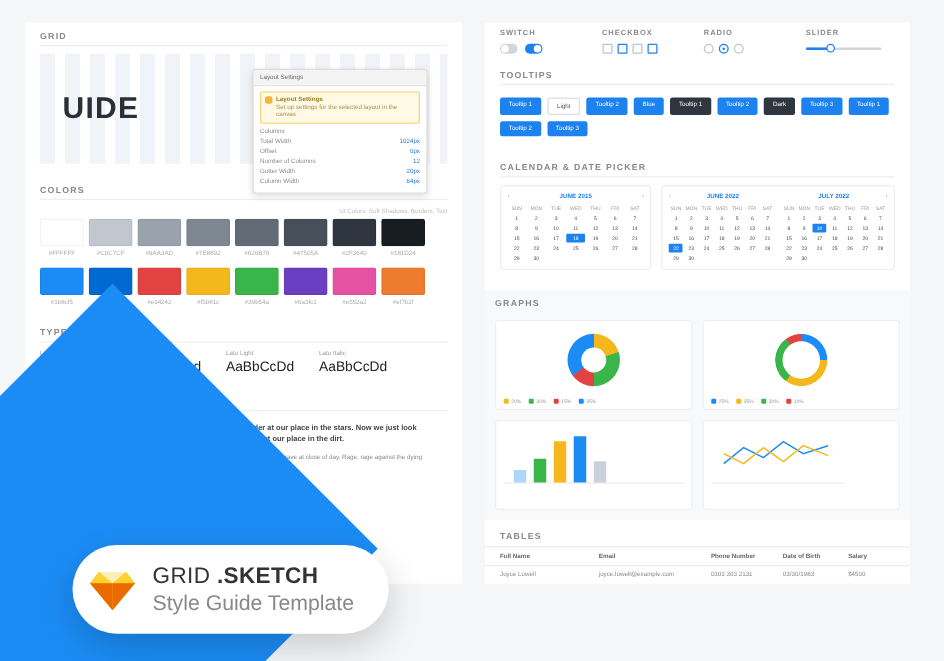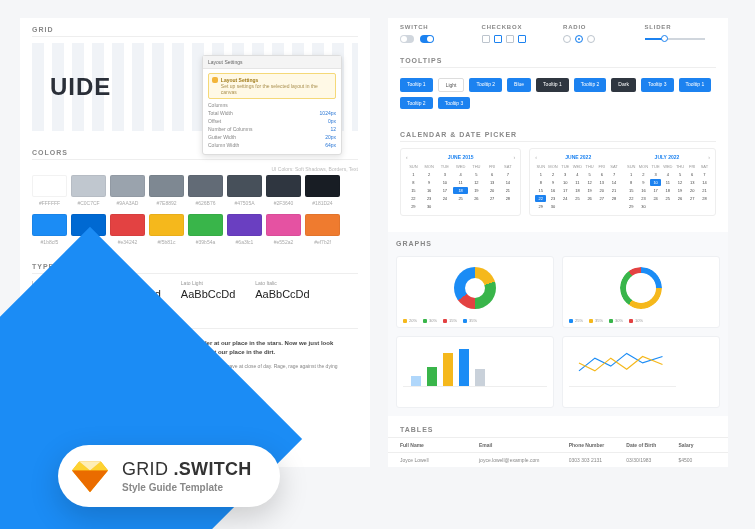--- a/index.html
+++ b/index.html
@@ -69,21 +69,21 @@
 .bars{display:flex;align-items:flex-end;height:44px;gap:6px;padding:4px 8px 0;border-bottom:1px solid #eee}
 .bar{width:10px}
 .lines{height:44px;padding:4px 6px;position:relative;border-bottom:1px solid #eee}
 .tables-title{font-size:7px;letter-spacing:1px;color:#888;font-weight:600;margin:10px 12px 4px}
 .tbl{border-top:1px solid #eee;font-size:5px;color:#888;display:grid;grid-template-columns:1.4fr 1.6fr 1fr .9fr .7fr;padding:4px 12px;gap:4px}
 .cta{position:absolute;left:0;bottom:0;width:420px;height:120px}
 .triangle{position:absolute;left:-60px;bottom:-60px;width:300px;height:300px;background:#1b8cf5;transform:rotate(45deg)}
 .pill{position:absolute;left:58px;bottom:22px;background:#fff;border-radius:40px;padding:14px 28px 14px 64px;box-shadow:0 10px 30px rgba(0,0,0,.18)}
 .pill .t1{font-size:18px;font-weight:300;color:#333;letter-spacing:.3px}
 .pill .t1 b{font-weight:700}
-.pill .t2{font-size:10px;color:#888;font-weight:700;margin-top:2px}
+.pill .t2{font-size:17px;color:#888;font-weight:400;margin-top:2px}
 .sketch-ico{position:absolute;left:14px;top:50%;transform:translateY(-50%);width:36px;height:34px}
 </style>
 </head>
 <body>
 
 <div class="page">
   <div class="col left">
     <div class="section">
       <div class="section-title">GRID</div>
       <div class="grid-hero">
@@ -504,16 +504,16 @@
   <div class="pill">
     <svg class="sketch-ico" viewBox="0 0 40 36">
       <polygon points="8,2 32,2 40,12 20,36 0,12" fill="#fdb300"></polygon>
       <polygon points="8,2 20,12 0,12" fill="#fdd231"></polygon>
       <polygon points="32,2 20,12 40,12" fill="#fdd231"></polygon>
       <polygon points="8,2 32,2 20,12" fill="#feeeb7"></polygon>
       <polygon points="0,12 20,36 20,12" fill="#ea6c00"></polygon>
       <polygon points="40,12 20,36 20,12" fill="#ea6c00"></polygon>
       <polygon points="20,12 0,12 40,12" fill="#fdad00" opacity="0"></polygon>
     </svg>
-    <div class="t1"><span>GRID </span><b>.SWITCH</b></div>
+    <div class="t1"><span>GRID </span><b>.SKETCH</b></div>
     <div class="t2">Style Guide Template</div>
   </div>
 </div>
 
 </body></html>

